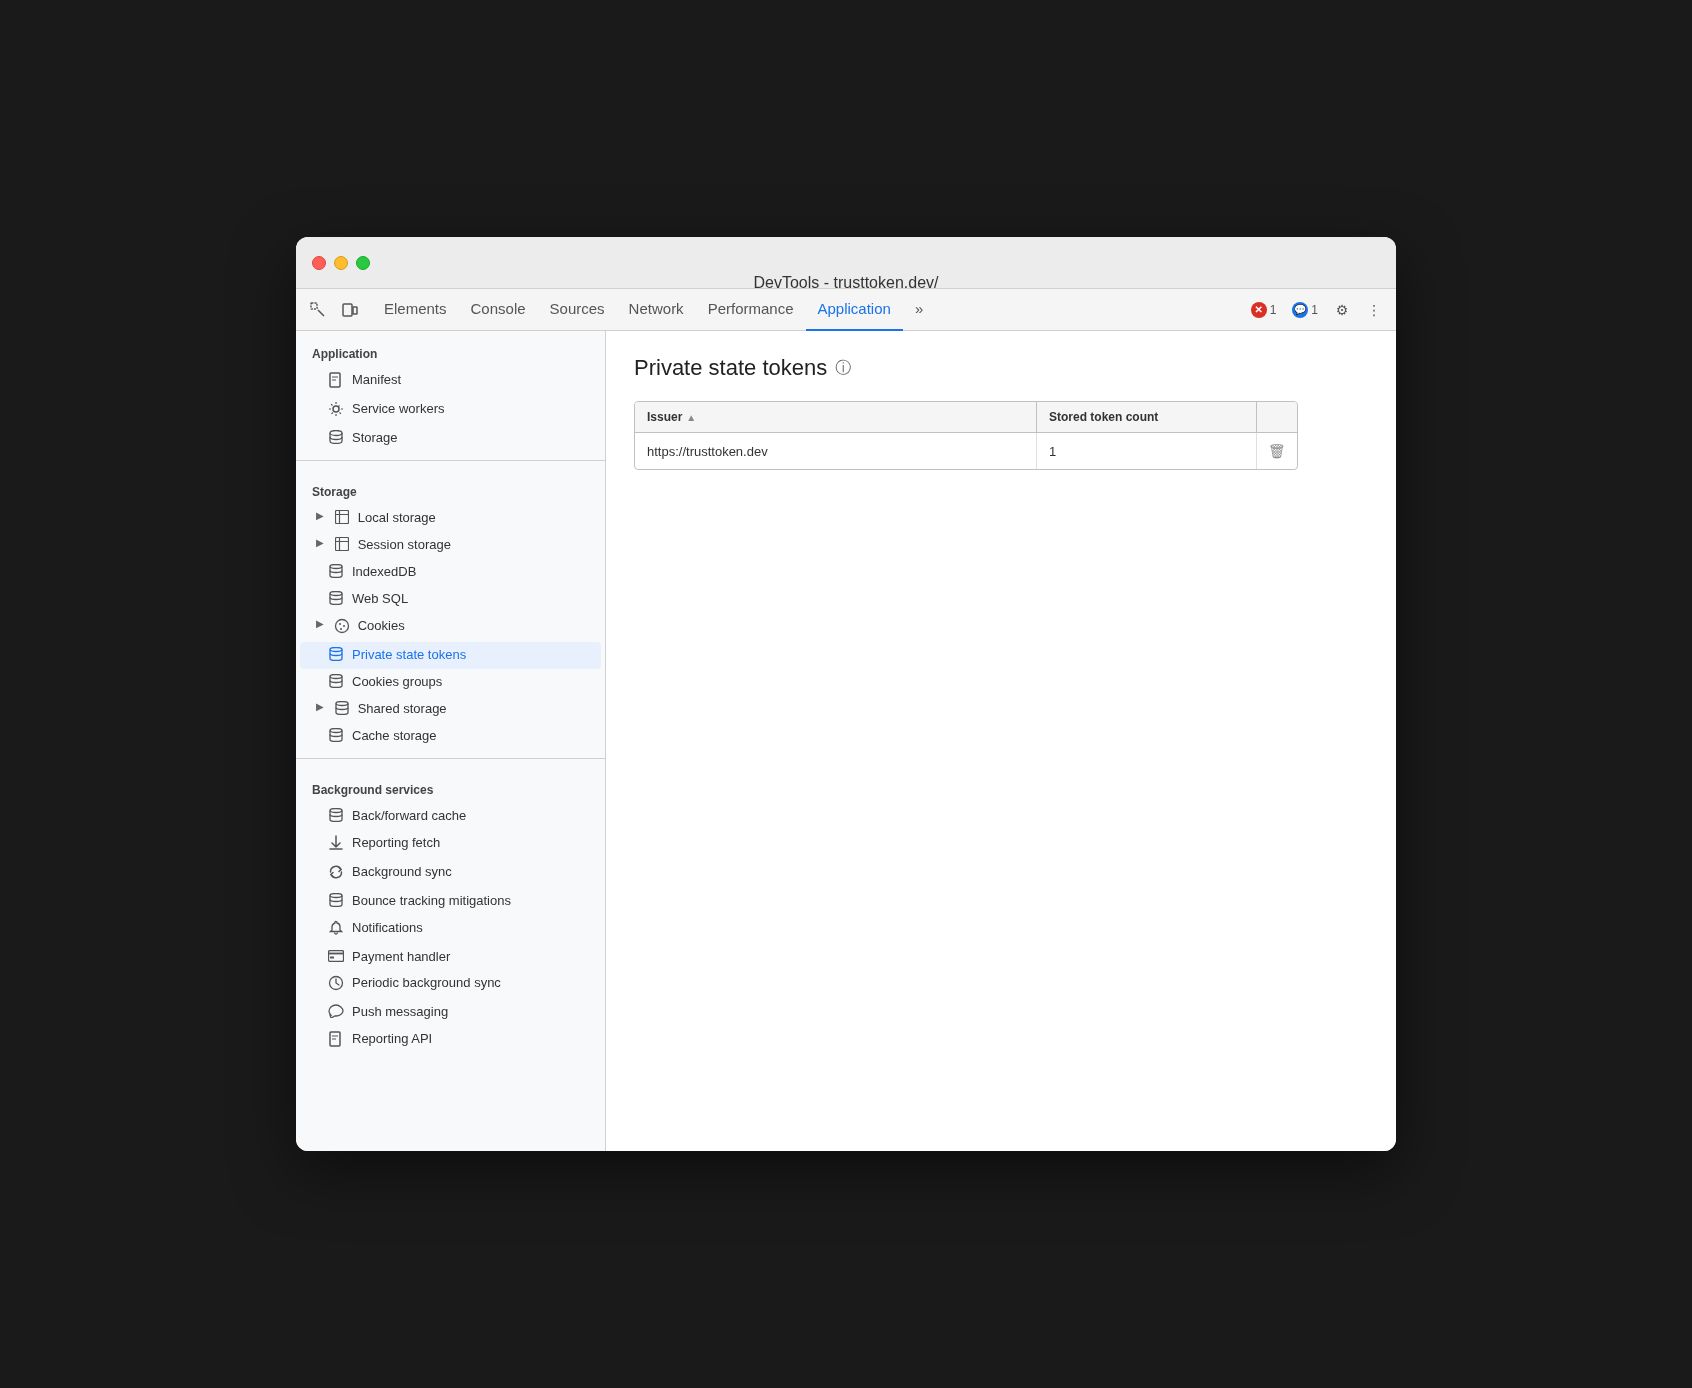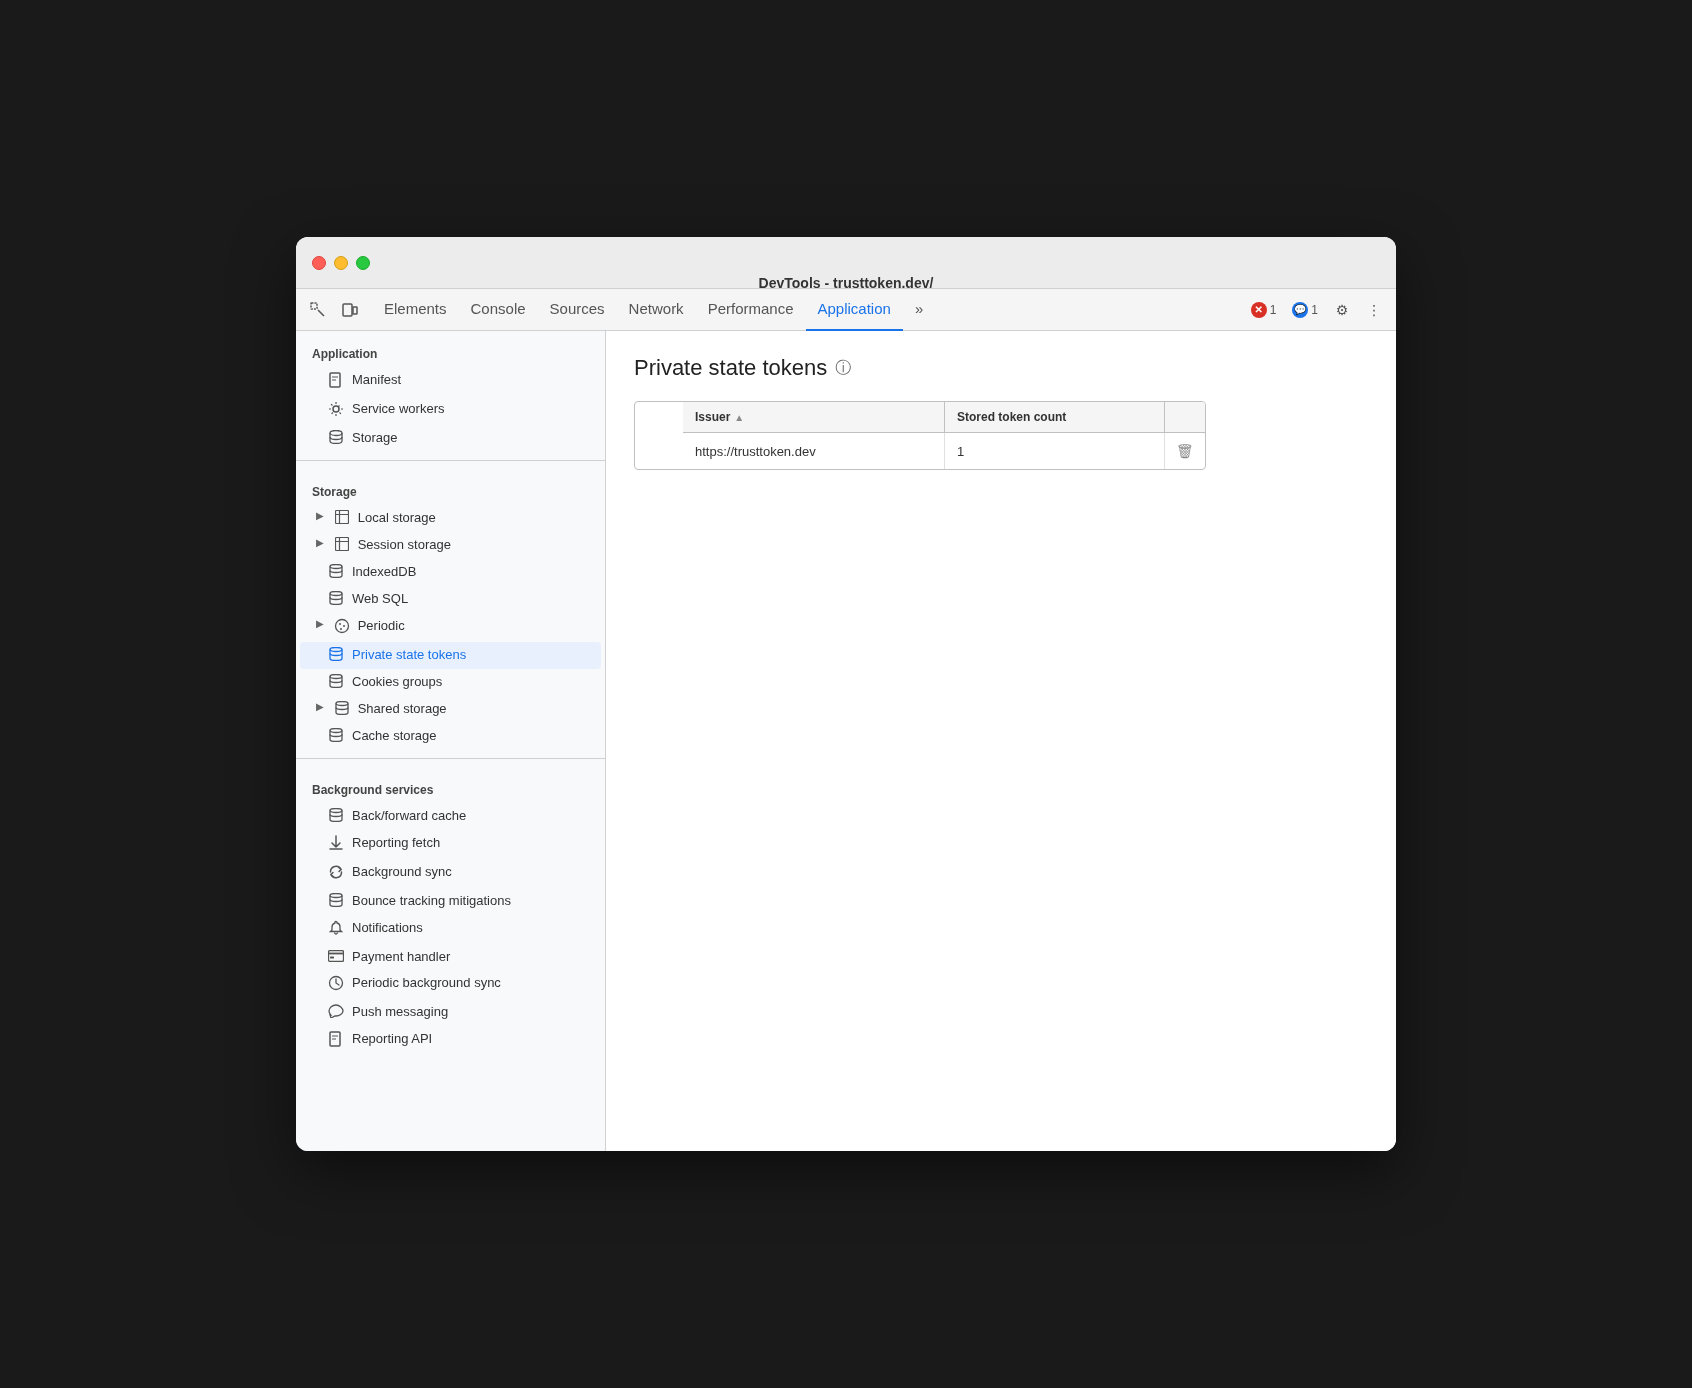--- a/index.html
+++ b/index.html
@@ -46,22 +46,22 @@
     }
 
     .traffic-light.close { background: #ff5f57; border: 1px solid #e0443e; }
     .traffic-light.minimize { background: #febc2e; border: 1px solid #d4a017; }
     .traffic-light.maximize { background: #28c840; border: 1px solid #1aab29; }
 
     .title-text {
       position: absolute;
       left: 50%;
       transform: translateX(-50%);
-      font-size: 14px;
-      font-weight: 700;
+      font-size: 16px;
+      font-weight: 400;
       color: #333;
       margin-top: 41px;
     }
 
     
     .tab-bar {
       background: #f5f5f5;
       border-bottom: 1px solid #d0d0d0;
       display: flex;
       align-items: center;
@@ -250,22 +250,21 @@
       font-size: 16px;
       color: #666;
       cursor: pointer;
     }
 
     
     .data-table {
       border: 1px solid #c0c0c0;
       border-radius: 4px;
       overflow: hidden;
-      width: 572px;
-      padding-left: 48px;
+      width: 664px;
     }
 
     .table-header {
       display: flex;
       background: #f5f5f5;
       border-bottom: 1px solid #c0c0c0;
     }
 
     .th {
       padding: 8px 12px;
@@ -471,21 +470,21 @@
       <div class="sidebar-item with-arrow">
         <span class="arrow">▶</span>
         <span class="sidebar-icon">
           <svg width="16" height="16" viewBox="0 0 16 16" fill="none">
               <circle cx="8" cy="8" r="6.5" stroke="#555" stroke-width="1.3"></circle>
               <circle cx="6" cy="6" r="1" fill="#555"></circle>
               <circle cx="10" cy="8" r="1" fill="#555"></circle>
               <circle cx="7" cy="11" r="1" fill="#555"></circle>
             </svg>
         </span>
-        <span>Periodic</span>
+        <span>Cookies</span>
       </div>
 
       <div class="sidebar-item active">
         <span class="sidebar-icon">
           <svg width="16" height="14" viewBox="0 0 16 14" fill="none">
               <ellipse cx="8" cy="2.5" rx="6" ry="2" stroke="#1a73e8" stroke-width="1.3"></ellipse>
               <path d="M2 2.5v9c0 1.1 2.69 2 6 2s6-.9 6-2v-9" stroke="#1a73e8" stroke-width="1.3"></path>
               <path d="M2 6.5c0 1.1 2.69 2 6 2s6-.9 6-2" stroke="#1a73e8" stroke-width="1.3"></path>
             </svg>
         </span>

